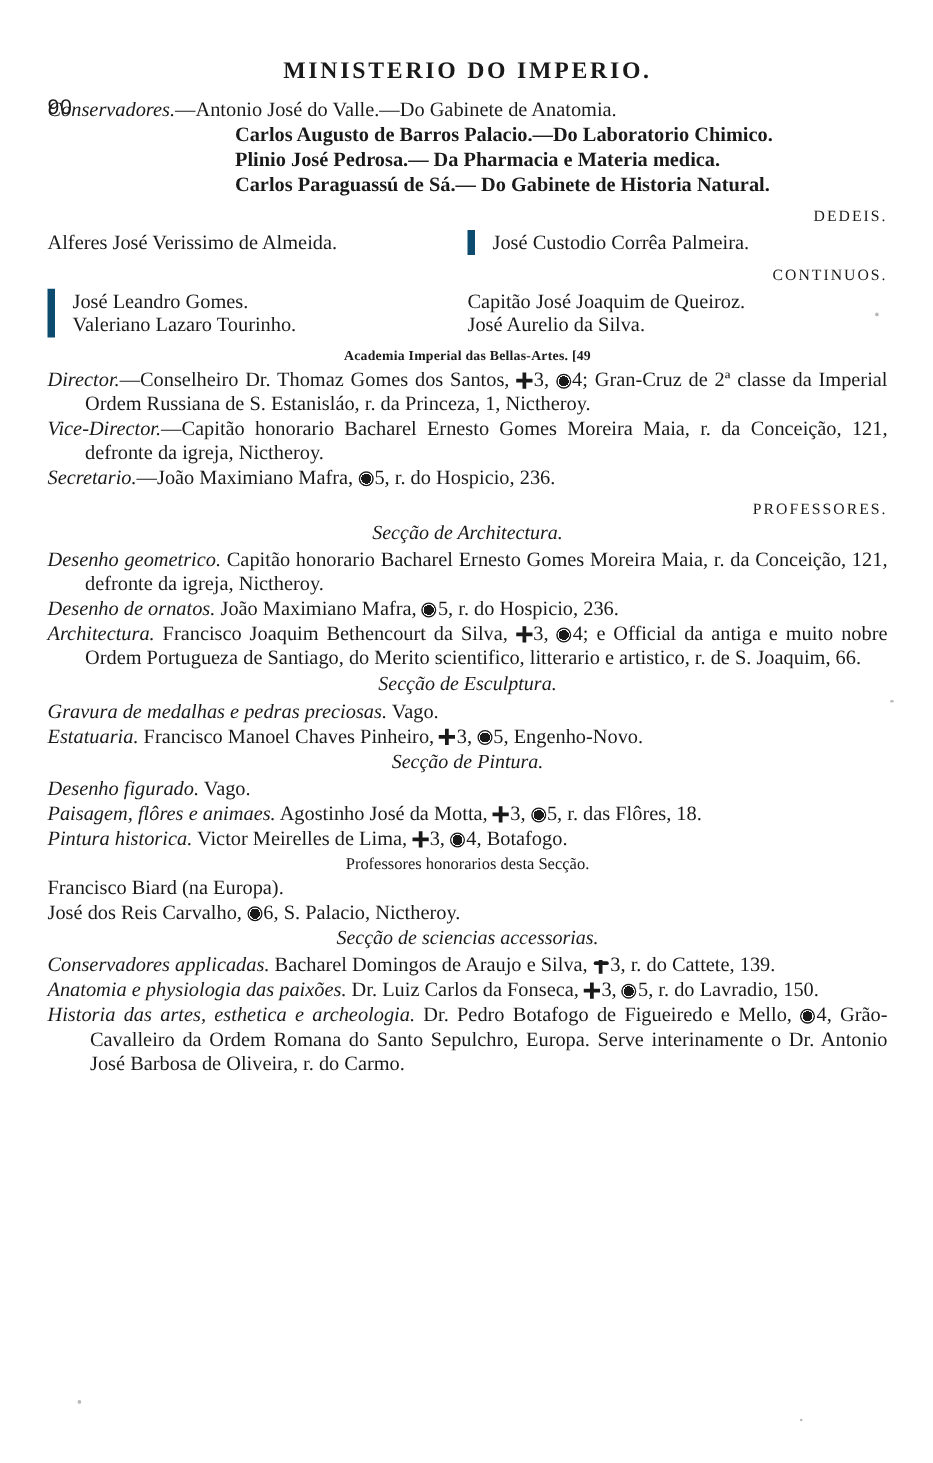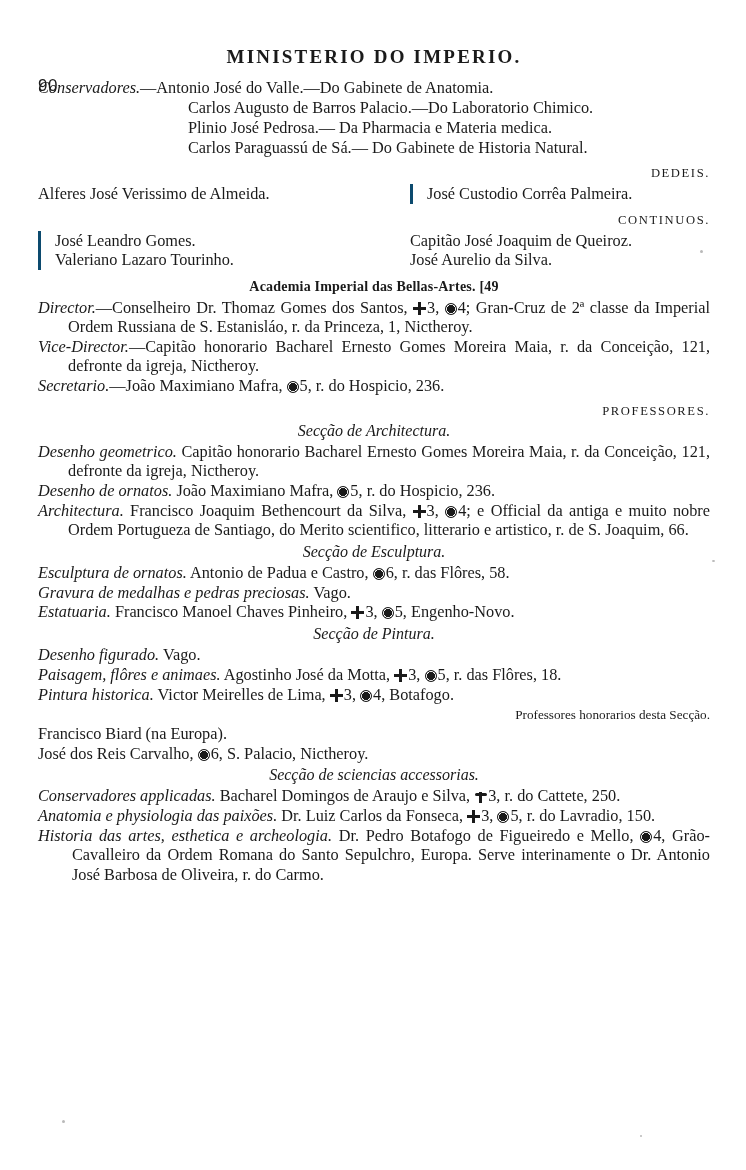--- a/index.html
+++ b/index.html
@@ -76,69 +76,69 @@
     font-style: italic;
   }
   .indent-block {
     padding-left: 150px;
     font-size: 16.3px;
     line-height: 1.2;
   }
   .indent-block .entry {
     padding-left: 20px;
     text-indent: -20px;
+    font-weight: bold;
   }
 
   .section-label {
     text-align: right;
     font-size: 12.6px;
     letter-spacing: 1.6px;
     margin: 9px 0 3px 0;
     text-transform: uppercase;
   }
   .section-label.tight {
     margin: 8px 0 2px 0;
   }
   .center-ital {
     text-align: center;
     font-style: italic;
     font-size: 16px;
     margin: 3px 0 2px 0;
   }
   .center-small {
-    text-align: right;
+    text-align: center;
     font-size: 13.2px;
     margin: 3px 0 1px 0;
   }
 
   .title-center {
     text-align: center;
     font-weight: bold;
-    font-size: 14px;
+    font-size: 11px;
     margin: 9px 0 3px 0;
     letter-spacing: 0.2px;
   }
 
   
   .two-col {
     display: flex;
     font-size: 16.3px;
     line-height: 1.2;
-    gap: 36px;
   }
   .two-col .col {
     flex: 0 0 50%;
     box-sizing: border-box;
   }
   .two-col .col.left {
     padding-right: 10px;
   }
   .two-col .col.right {
     padding-left: 14px;
-    border-left: 3px solid #0c4a6e;
+    border-left: 6px solid #0c4a6e;
   }
   .col-rows .row {
     white-space: nowrap;
   }
   .cross {
     display: inline-block;
     position: relative;
     width: 13px;
     height: 13px;
     vertical-align: -2px;
@@ -270,23 +270,20 @@
     <p class="entry hang">
       <span class="ital">Desenho de ornatos.</span><span> João Maximiano Mafra, </span><span class="rose"></span><span>5, r. do Hospicio, 236.</span>
     </p>
 
     <p class="entry hang">
       <span class="ital">Architectura.</span><span> Francisco Joaquim Bethencourt da Silva, </span><span class="cross"></span><span>3, </span><span class="rose"></span><span>4;  e Official da antiga e muito nobre Ordem Portugueza de Santiago, do Merito scientifico, litterario e artistico, r. de S. Joaquim, 66.</span>
     </p>
 
     <div class="center-ital">Secção de Esculptura.</div>
 
-    <p class="entry hang">
-      <span class="ital">Esculptura de ornatos.</span><span> Antonio de Padua e Castro, </span><span class="rose"></span><span>6, r. das Flôres, 58.</span>
-    </p>
 
     <p class="entry hang">
       <span class="ital">Gravura de medalhas e pedras preciosas.</span><span> Vago.</span>
     </p>
 
     <p class="entry hang">
       <span class="ital">Estatuaria.</span><span> Francisco Manoel Chaves Pinheiro, </span><span class="cross"></span><span>3, </span><span class="rose"></span><span>5, Engenho-Novo.</span>
     </p>
 
     <div class="center-ital">Secção de Pintura.</div>
@@ -306,21 +303,21 @@
     <div class="center-small">Professores honorarios desta Secção.</div>
 
     <p class="entry">Francisco Biard (na Europa).</p>
     <p class="entry">
       <span>José dos Reis Carvalho, </span><span class="rose"></span><span>6, S. Palacio, Nictheroy.</span>
     </p>
 
     <div class="center-ital">Secção de sciencias accessorias.</div>
 
     <p class="entry hang2">
-      <span class="ital">Conservadores applicadas.</span><span> Bacharel Domingos de Araujo e Silva, </span><span class="knot"></span><span>3, r. do Cattete, 250.</span>
+      <span class="ital">Conservadores applicadas.</span><span> Bacharel Domingos de Araujo e Silva, </span><span class="knot"></span><span>3, r. do Cattete, 139.</span>
     </p>
 
     <p class="entry hang2">
       <span class="ital">Anatomia e physiologia das paixões.</span><span> Dr. Luiz Carlos da Fonseca, </span><span class="cross"></span><span>3, </span><span class="rose"></span><span>5, r. do Lavradio, 150.</span>
     </p>
 
     <p class="entry hang2">
       <span class="ital">Historia das artes, esthetica e archeologia.</span><span> Dr. Pedro Botafogo de Figueiredo e Mello, </span><span class="rose"></span><span>4, Grão-Cavalleiro da Ordem Romana do Santo Sepulchro, Europa. Serve interinamente o Dr. Antonio José Barbosa de Oliveira, r. do Carmo.</span>
     </p>
 

